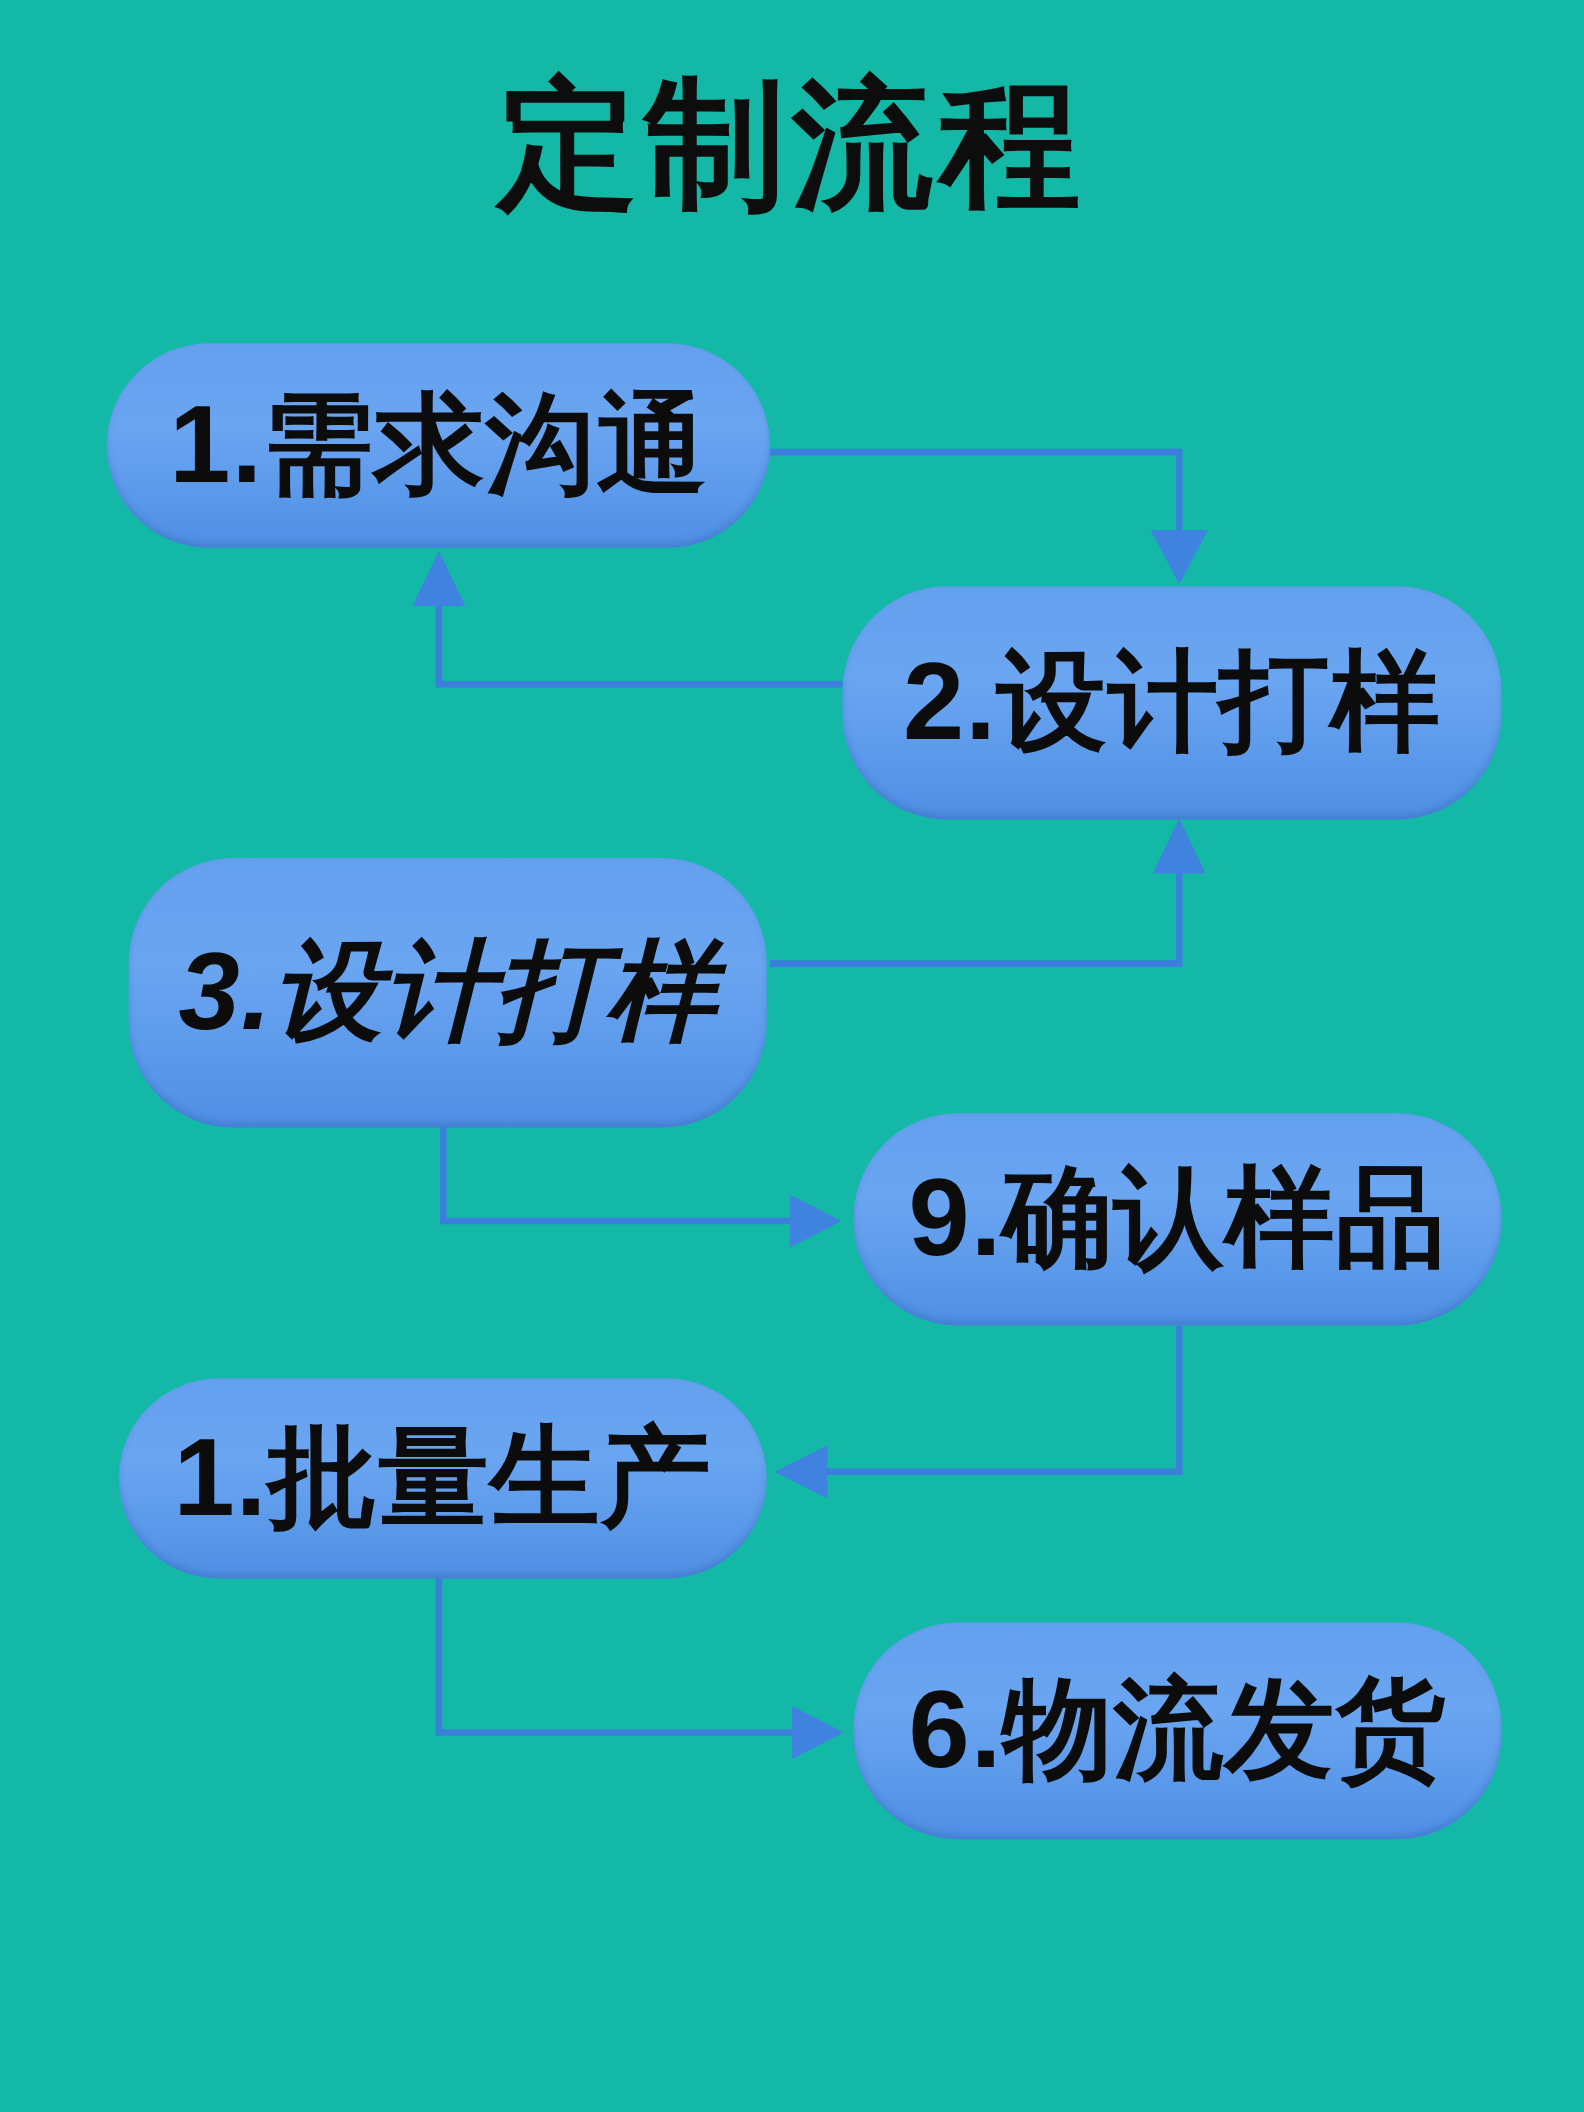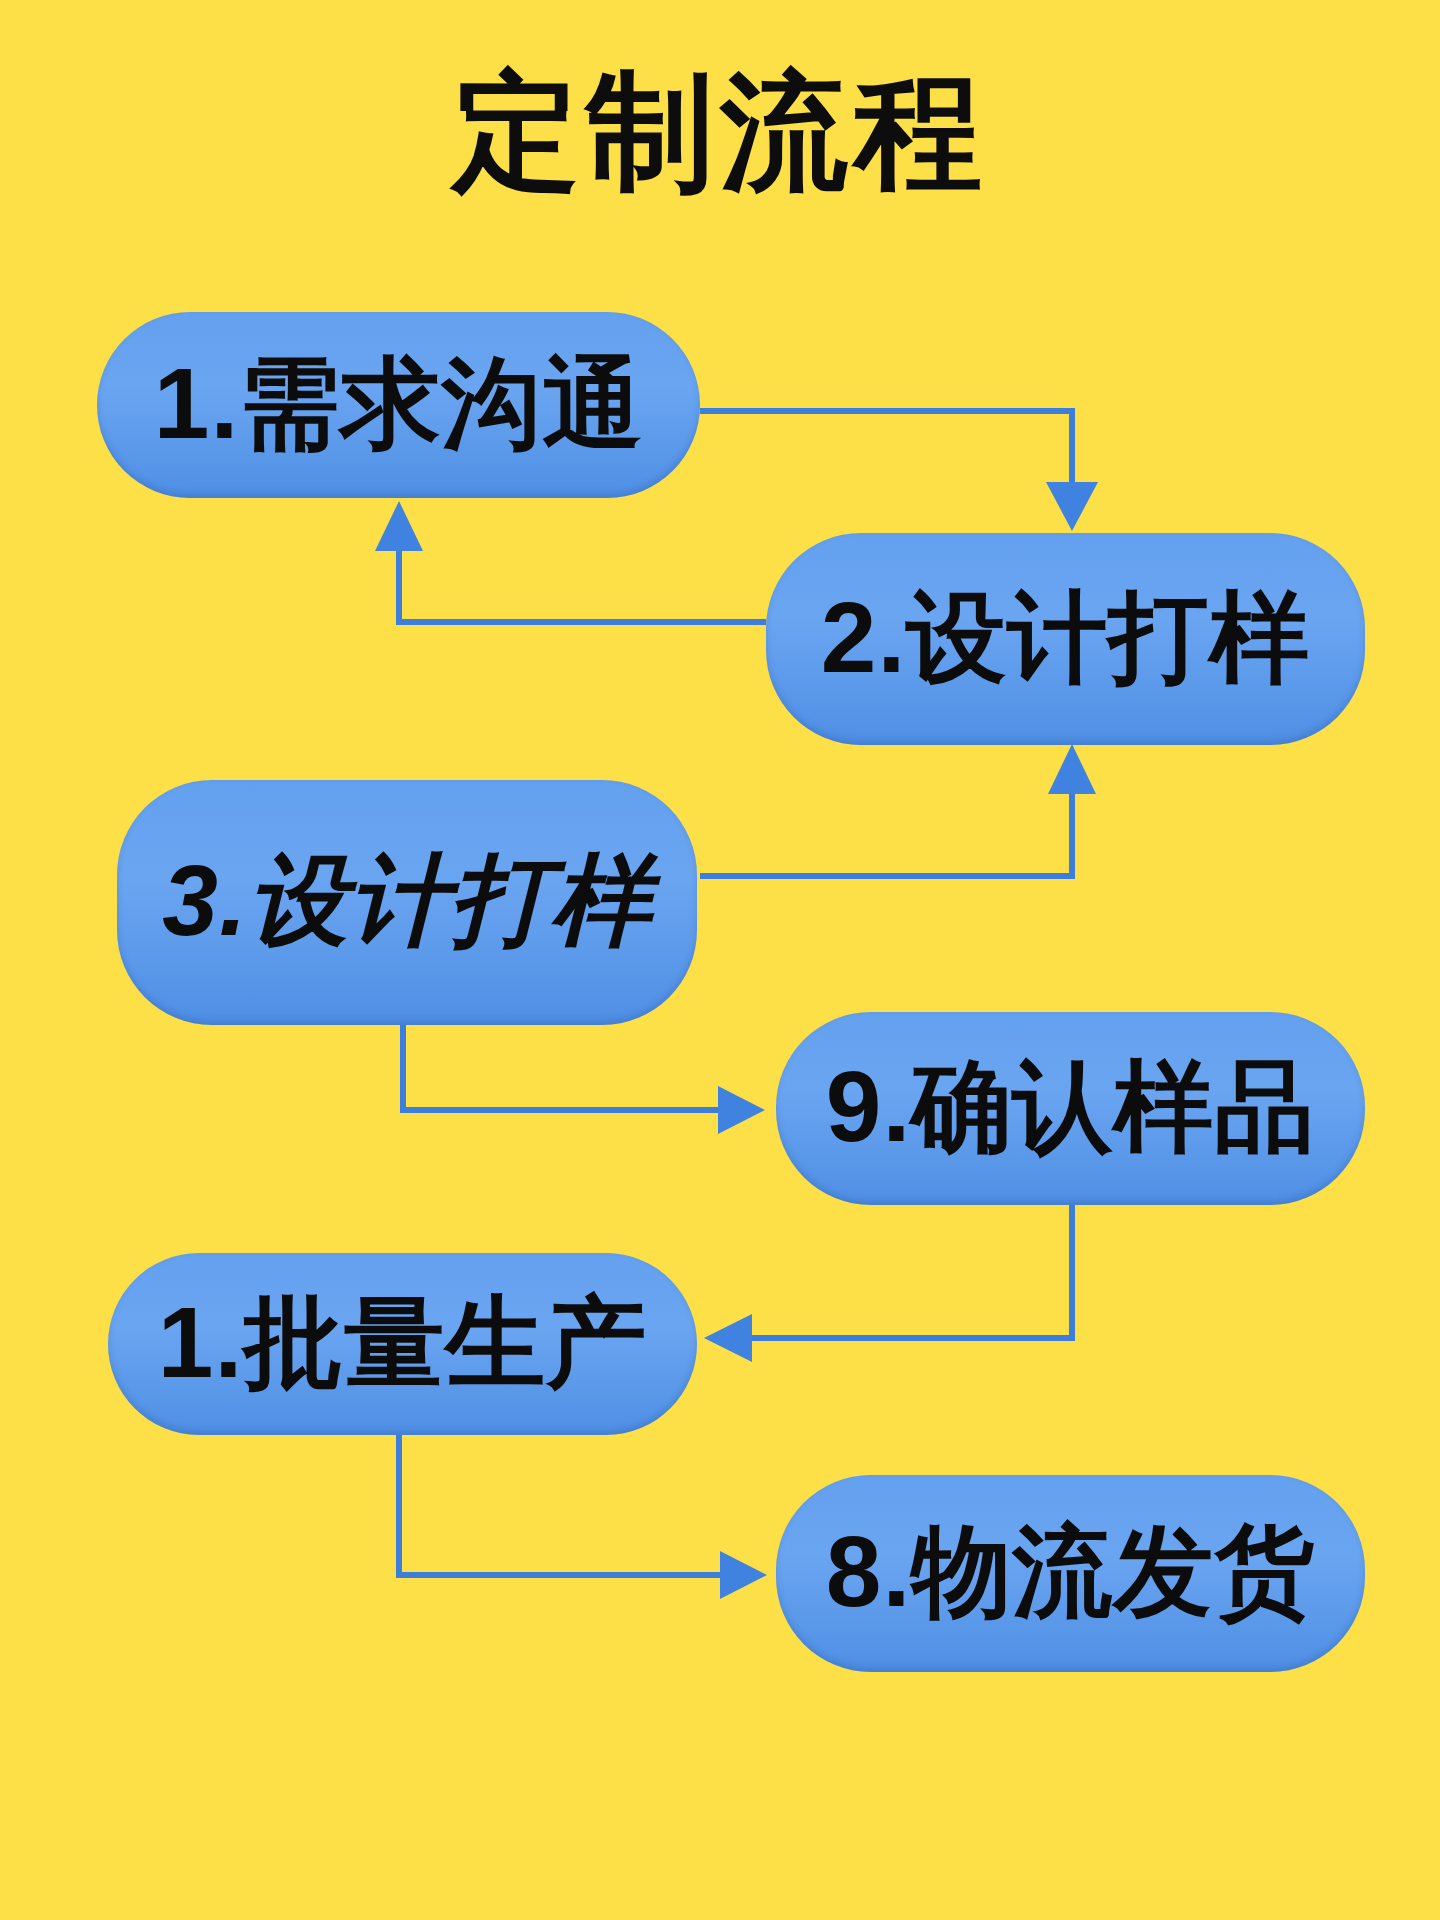--- a/index.html
+++ b/index.html
@@ -5,21 +5,21 @@
   html, body {
     margin: 0;
     padding: 0;
     background: #f3f2ef;
     font-family: "Liberation Sans", "DejaVu Sans", sans-serif;
   }
   .canvas {
     position: relative;
     width: 1440px;
     height: 1920px;
-    background: #fde047;
+    background: #14b8a6;
     overflow: hidden;
     margin: 0 auto;
   }
   .page-title {
     position: absolute;
     left: 0;
     right: 0;
     top: 68px;
     margin: 0;
     text-align: center;
@@ -104,16 +104,16 @@
 
   <div class="flow-node node-4">
     <span class="node-label">9.确认样品</span>
   </div>
 
   <div class="flow-node node-5">
     <span class="node-label">1.批量生产</span>
   </div>
 
   <div class="flow-node node-6">
-    <span class="node-label">8.物流发货</span>
+    <span class="node-label">6.物流发货</span>
   </div>
 
 </div>
 
 </body></html>

